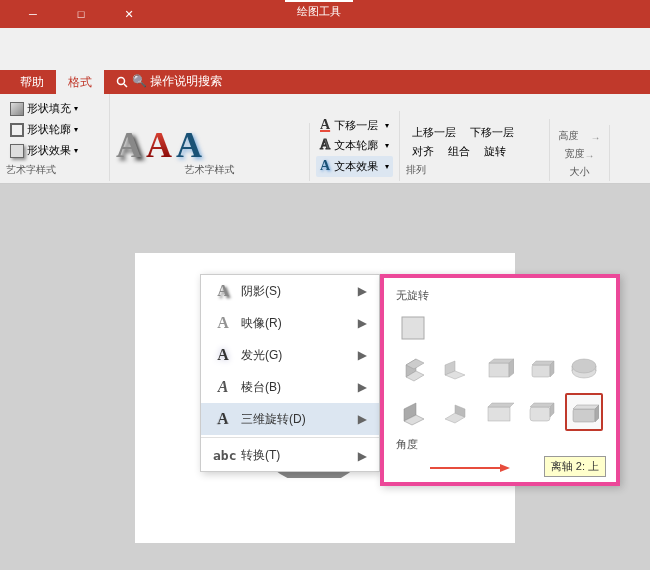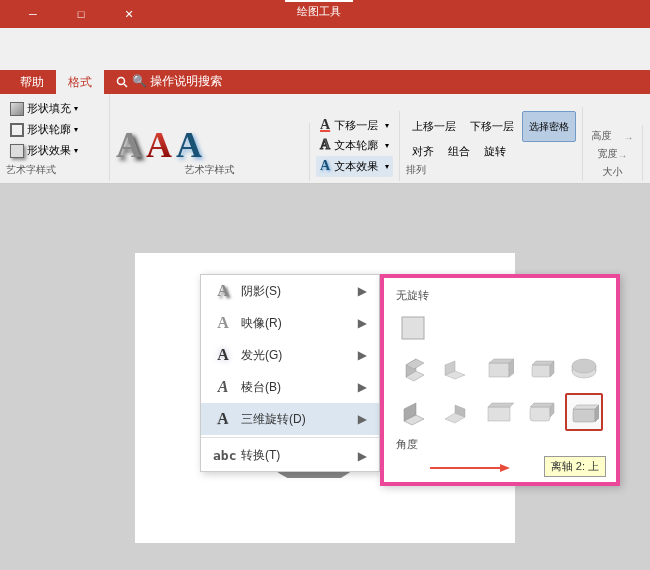--- a/index.html
+++ b/index.html
@@ -435,23 +435,20 @@
       <span class="text-effect-icon" style="color:#1a5276; text-shadow:1px 1px 3px rgba(0,100,200,0.6);">A</span>
       <span>文本效果</span>
       <span style="font-size:8px; margin-left:auto;">▾</span>
     </div>
   </div>
 
   <div class="arrange-group">
     <div class="arrange-row">
       <div class="arrange-btn">上移一层</div>
       <div class="arrange-btn">下移一层</div>
-      <div class="select-dense-btn">
-        <span style="font-size:10px; text-align:center; line-height:1.3;">选择密格</span>
-      </div>
     </div>
     <div class="arrange-row" style="margin-top:0;">
       <div class="arrange-btn">对齐</div>
       <div class="arrange-btn">组合</div>
       <div class="arrange-btn">旋转</div>
     </div>
     <div class="ribbon-group-label">排列</div>
   </div>
 
   <div class="ribbon-group">

